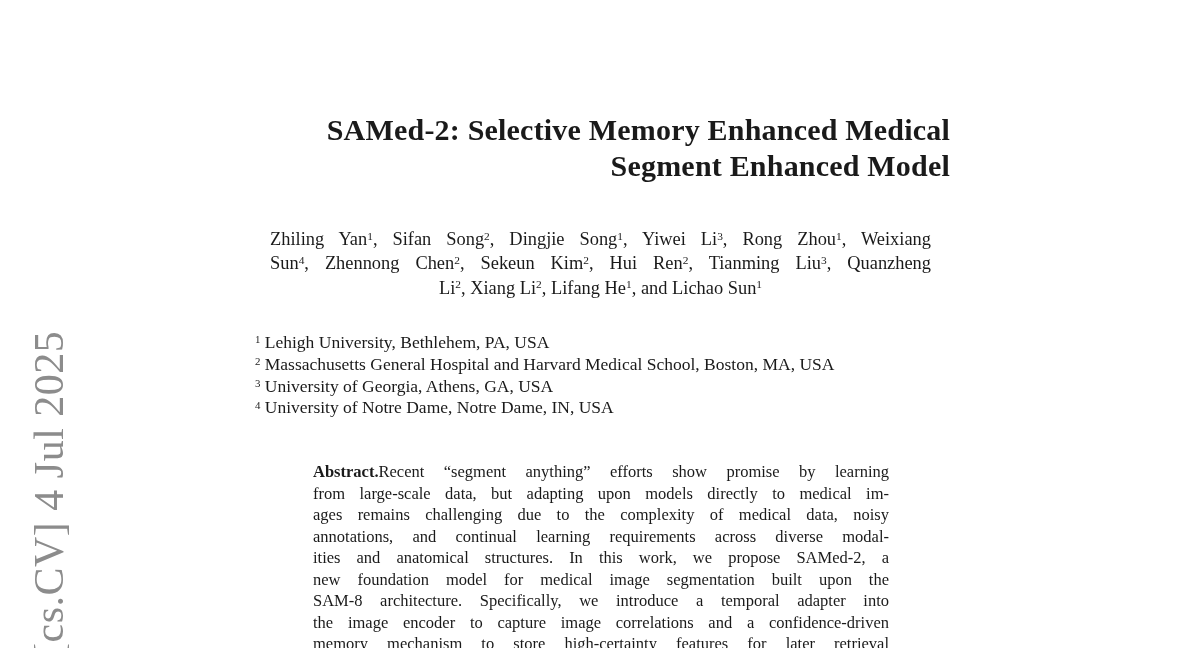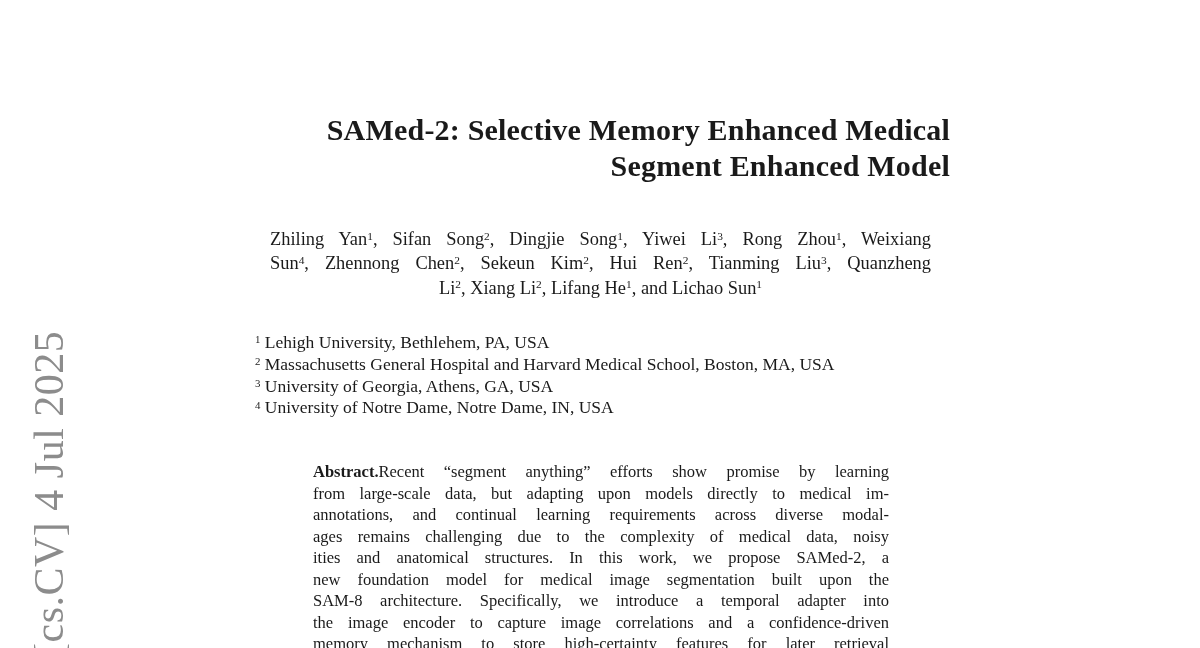--- a/index.html
+++ b/index.html
@@ -88,22 +88,22 @@
   <div class="affiliations">
       <div class="line"><sup>1</sup> Lehigh University, Bethlehem, PA, USA</div>
       <div class="line"><sup>2</sup> Massachusetts General Hospital and Harvard Medical School, Boston, MA, USA</div>
       <div class="line"><sup>3</sup> University of Georgia, Athens, GA, USA</div>
       <div class="line"><sup>4</sup> University of Notre Dame, Notre Dame, IN, USA</div>
     </div>
 
   <div class="abstract">
       <div class="line"><b class="abs-label">Abstract.</b>Recent “segment anything” efforts show promise by learning</div>
       <div class="line">from large-scale data, but adapting upon models directly to medical im-</div>
+      <div class="line">ages remains challenging due to the complexity of medical data, noisy</div>
       <div class="line">annotations, and continual learning requirements across diverse modal-</div>
-      <div class="line">ages remains challenging due to the complexity of medical data, noisy</div>
       <div class="line">ities and anatomical structures. In this work, we propose SAMed-2, a</div>
       <div class="line">new foundation model for medical image segmentation built upon the</div>
       <div class="line">SAM-8 architecture. Specifically, we introduce a temporal adapter into</div>
       <div class="line">the image encoder to capture image correlations and a confidence-driven</div>
       <div class="line">memory mechanism to store high-certainty features for later retrieval</div>
     </div>
 
 </div>
 
 </body></html>

